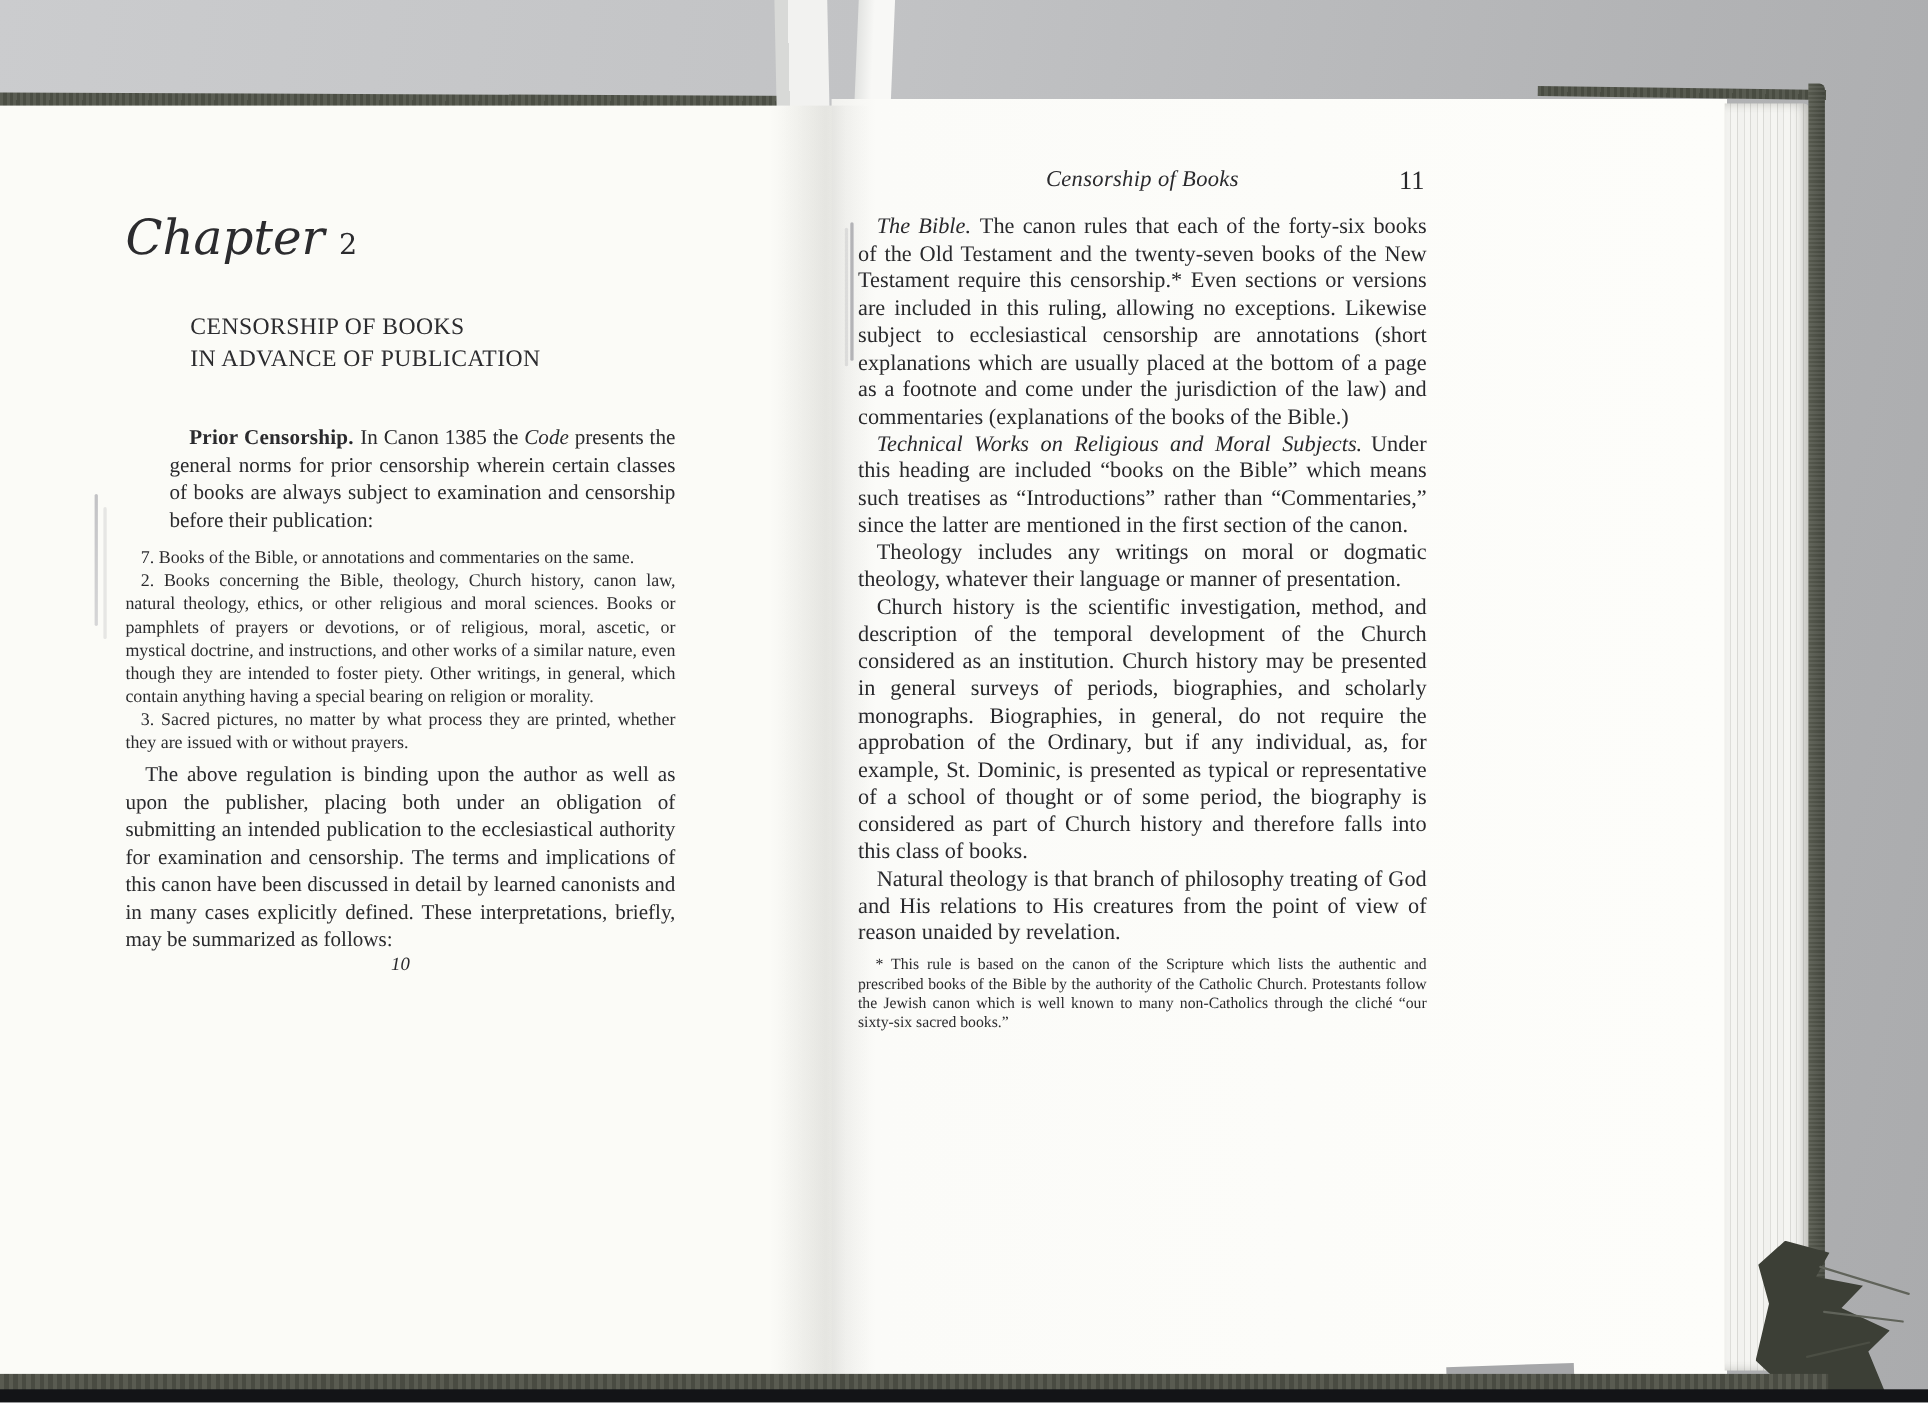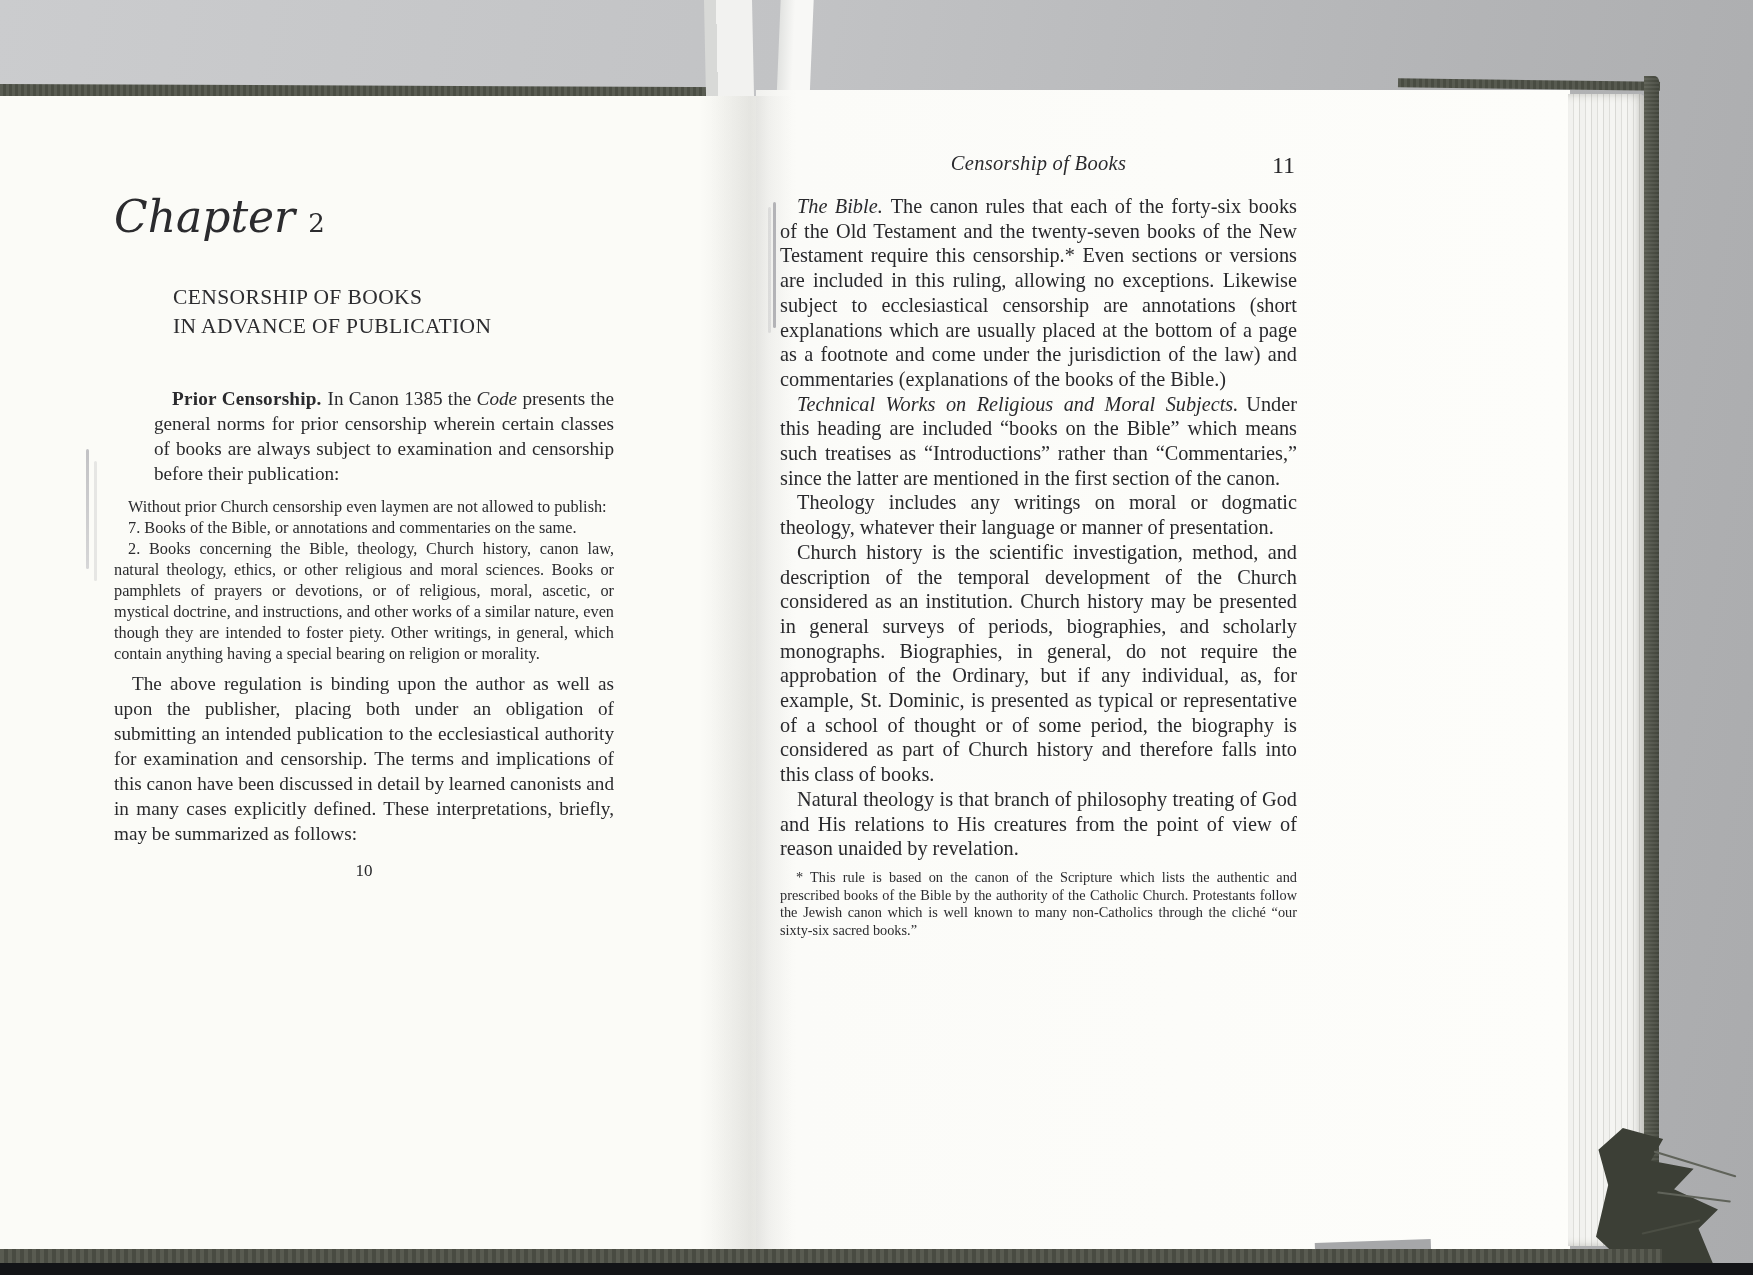--- a/index.html
+++ b/index.html
@@ -56,21 +56,21 @@
   .chapter-word{ font-family:"DejaVu Serif", serif; font-style:italic; font-size:44px; color:#2b2b2e; }
   .chapter-num{ font-family:"DejaVu Serif", serif; font-size:26px; margin-left:13px; color:#2b2b2e; }
   .l-heading{ margin:36px 0 0 59px; font-size:21.5px; line-height:29px; letter-spacing:0.4px; color:#2c2c2f; }
   p{ margin:0; }
   .body{ font-size:19.2px; line-height:25px; text-align:justify; text-indent:18px; color:#2a2a2d; }
   .p-first{ margin-top:45px;margin-left:40px; }
   .lead{ font-weight:bold; margin-right:6px; letter-spacing:0.2px; }
   .extract{ margin-top:10px; }
   .ext{ font-size:16.3px; line-height:21px; text-align:justify; text-indent:14px; color:#2b2b2e; }
   .para-above{ margin-top:7px; }
-  .pagenum-l{ margin-top:15px; text-align:center; font-size:17px; }
+  .pagenum-l{ text-align:center; font-size:17px;font-style:italic; }
   
   .col-r{ position:absolute; left:24px; top:0; width:517px; }
   .rh-row{ position:relative; margin-top:62px; height:26px; }
   .running-head{ position:absolute; left:0; right:0; text-align:center; font-style:italic; font-size:20.5px; letter-spacing:0.3px; color:#2a2a2d; }
   .pagenum-r{ position:absolute; right:2px; top:0; font-size:24px; }
   .rbody{ font-size:20.3px; line-height:24.7px; text-align:justify; text-indent:17px; color:#29292c; }
   .first-r{ margin-top:16px; }
   .lead-i{ font-style:italic; margin-right:8px; }
   .footnote{ margin-top:8px; font-size:14.3px; line-height:17.6px; text-align:justify; text-indent:16px; color:#2b2b2e; }
 </style>
@@ -89,23 +89,23 @@
     <div class="col-l">
       <div class="chapter">
         <span class="chapter-word">Chapter</span><span class="chapter-num">2</span>
       </div>
       <div class="l-heading">
         <div>CENSORSHIP OF BOOKS</div>
         <div>IN ADVANCE OF PUBLICATION</div>
       </div>
       <p class="body p-first"><b class="lead">Prior Censorship.</b><span>In Canon 1385 the</span> <i>Code</i> <span>presents the general norms for prior censorship wherein certain classes of books are always subject to examination and censorship before their publication:</span></p>
       <div class="extract">
-        <p class="ext">Without prior Church censorship even laymen are not allowed to publish:</p>
         <p class="ext">7. Books of the Bible, or annotations and commentaries on the same.</p>
         <p class="ext">2. Books concerning the Bible, theology, Church history, canon law, natural theology, ethics, or other religious and moral sciences. Books or pamphlets of prayers or devotions, or of religious, moral, ascetic, or mystical doctrine, and instructions, and other works of a similar nature, even though they are intended to foster piety. Other writings, in general, which contain anything having a special bearing on religion or morality.</p>
+        <p class="ext">3. Sacred pictures, no matter by what process they are printed, whether they are issued with or without prayers.</p>
       </div>
       <p class="body para-above">The above regulation is binding upon the author as well as upon the publisher, placing both under an obligation of submitting an intended publication to the ecclesiastical authority for examination and censorship. The terms and implications of this canon have been discussed in detail by learned canonists and in many cases explicitly defined. These interpretations, briefly, may be summarized as follows:</p>
       <div class="pagenum-l">10</div>
     </div>
   </div>
 
   <div class="page-right">
     <div class="mark-right"></div>
     <div class="col-r">
       <div class="rh-row">

